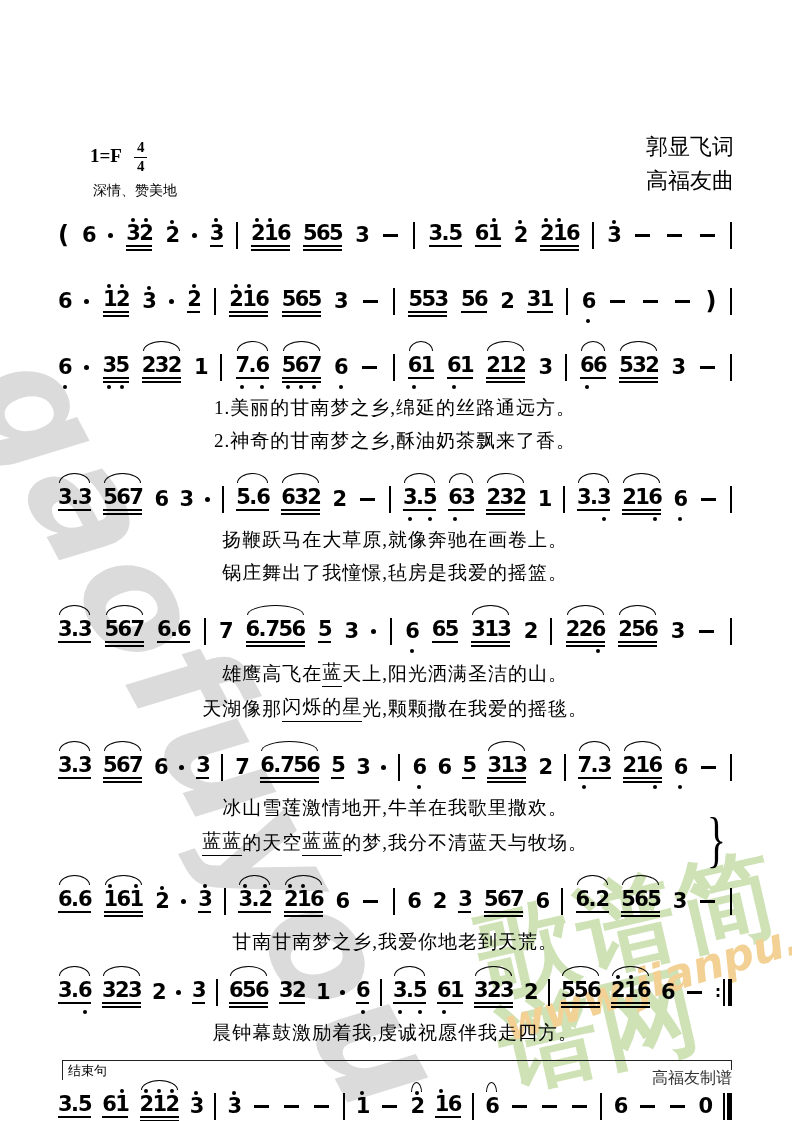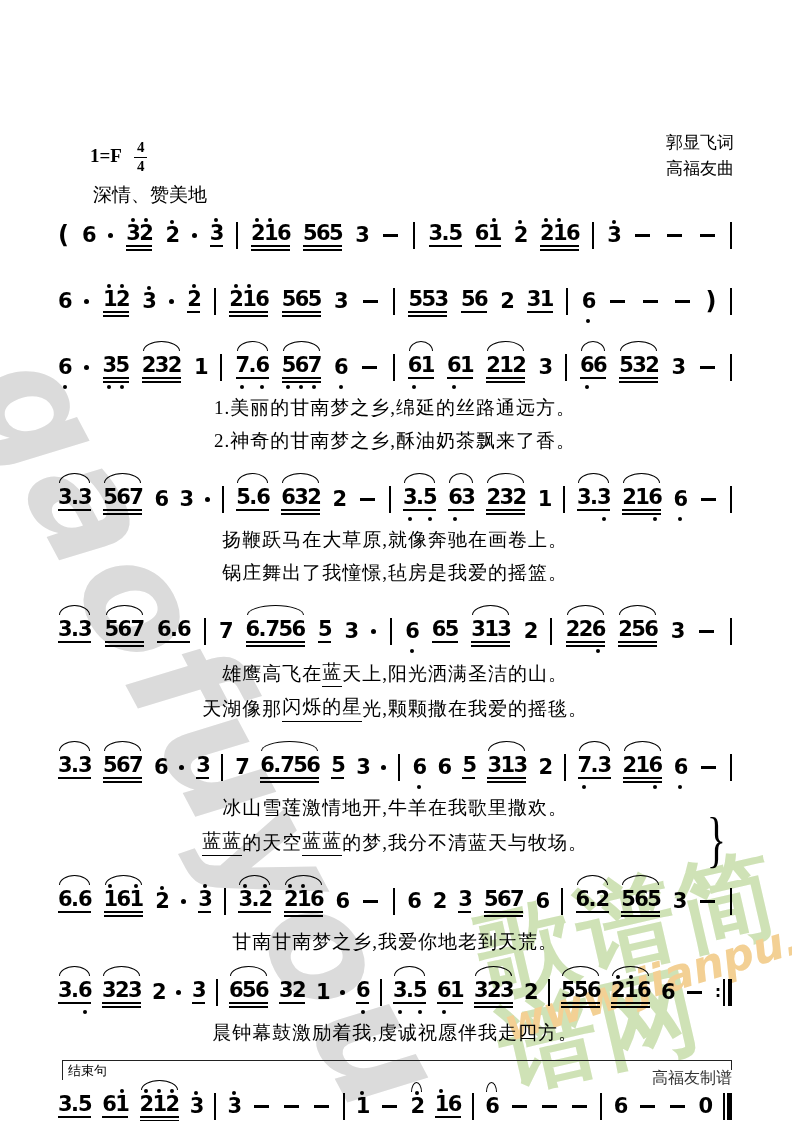--- a/index.html
+++ b/index.html
@@ -29,22 +29,22 @@
     position:absolute;top:58px;left:0;right:0;z-index:1;
     text-align:center;font-size:37px;font-weight:600;letter-spacing:0.55em;
     text-indent:0.55em;
   }
   .keyrow{position:absolute;left:90px;top:140px;z-index:1;font-weight:bold;font-size:19px;}
   .meter{display:inline-block;vertical-align:middle;text-align:center;margin-left:12px;
     font-size:15px;line-height:1.05;font-weight:bold;}
   .meter .mtop{display:block;border-bottom:1.5px solid #000;padding:0 3px 1px;}
   .meter .mbot{display:block;padding-top:1px;}
   .credits{position:absolute;right:58px;top:130px;z-index:1;text-align:left;
-    font-size:17px;line-height:1.55;}
-  .tempo{position:absolute;left:93px;top:182px;z-index:1;font-size:19px;}
+    font-size:22px;line-height:1.55;}
+  .tempo{position:absolute;left:93px;top:182px;z-index:1;font-size:14px;}
   
   #score{position:absolute;left:58px;right:60px;top:212px;z-index:1;}
   .sys{position:relative;margin-bottom:22px;}
   .sys.tight{margin-bottom:14px;}
   .nline{display:flex;justify-content:space-between;align-items:flex-end;}
   .cell{position:relative;display:inline-flex;flex-direction:column;align-items:center;}
   .row{display:flex;justify-content:center;align-items:center;}
   .tops,.bots{height:9px;}
   .chars{height:24px;font-family:"DejaVu Sans",sans-serif;font-weight:bold;
     font-size:21px;line-height:24px;position:relative;}

